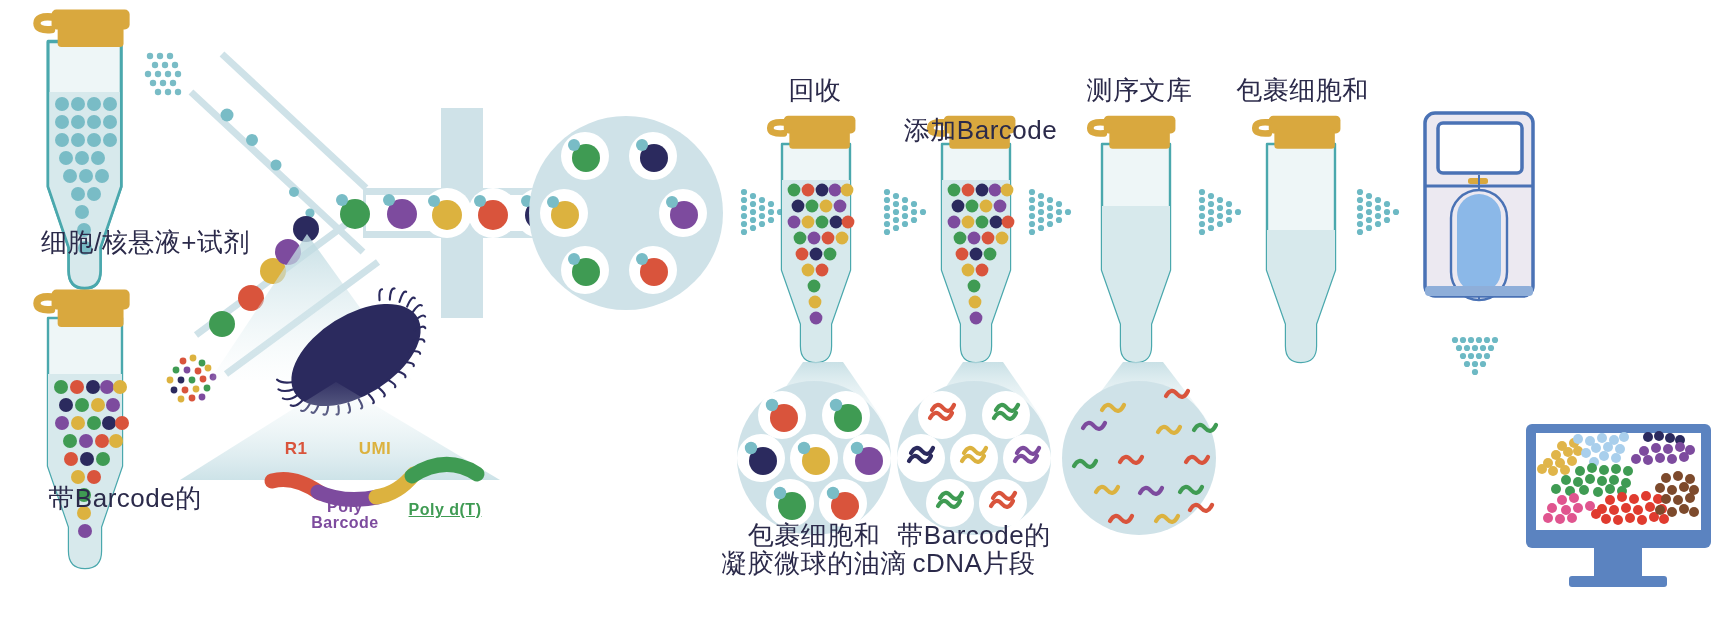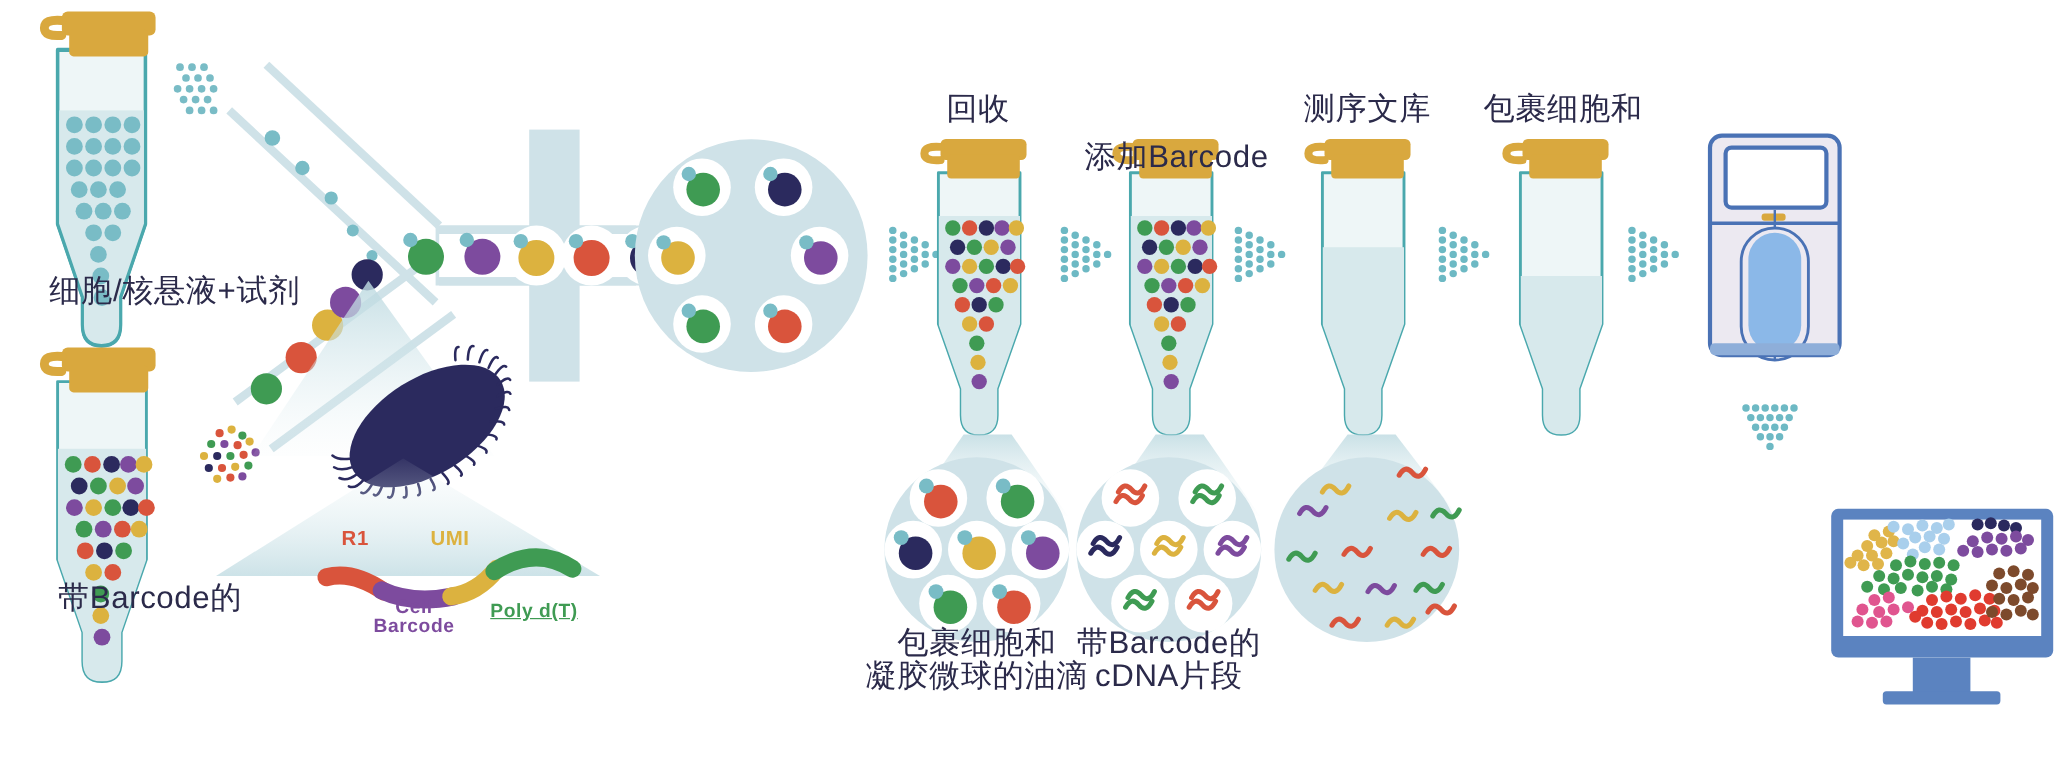--- a/index.html
+++ b/index.html
@@ -688,17 +688,17 @@
 
   <div class="lbl" style="left:714px;top:519px;width:200px;">包裹细胞和</div>
   <div class="lbl" style="left:704px;top:547px;width:220px;">凝胶微球的油滴</div>
 
   <div class="lbl" style="left:874px;top:519px;width:200px;">带Barcode的</div>
   <div class="lbl" style="left:874px;top:547px;width:200px;">cDNA片段</div>
 
 
   <div class="lbl" style="left:266px;top:438px;width:60px;font-size:17px;font-weight:bold;color:#d9543c;">R1</div>
   <div class="lbl" style="left:345px;top:438px;width:60px;font-size:17px;font-weight:bold;color:#dcb23f;">UMI</div>
-  <div class="lbl" style="left:305px;top:497px;width:80px;font-size:16px;font-weight:bold;color:#7d4b9e;">Cell</div>
+  <div class="lbl" style="left:305px;top:497px;width:80px;font-size:16px;font-weight:bold;color:#7d4b9e;">Poly</div>
   <div class="lbl" style="left:295px;top:513px;width:100px;font-size:16px;font-weight:bold;color:#7d4b9e;">Barcode</div>
   <div class="lbl" style="left:398px;top:500px;width:94px;font-size:16px;font-weight:bold;color:#3f9b53;text-decoration:underline;">Poly d(T)</div>
 
 </div>
 
 </body></html>

